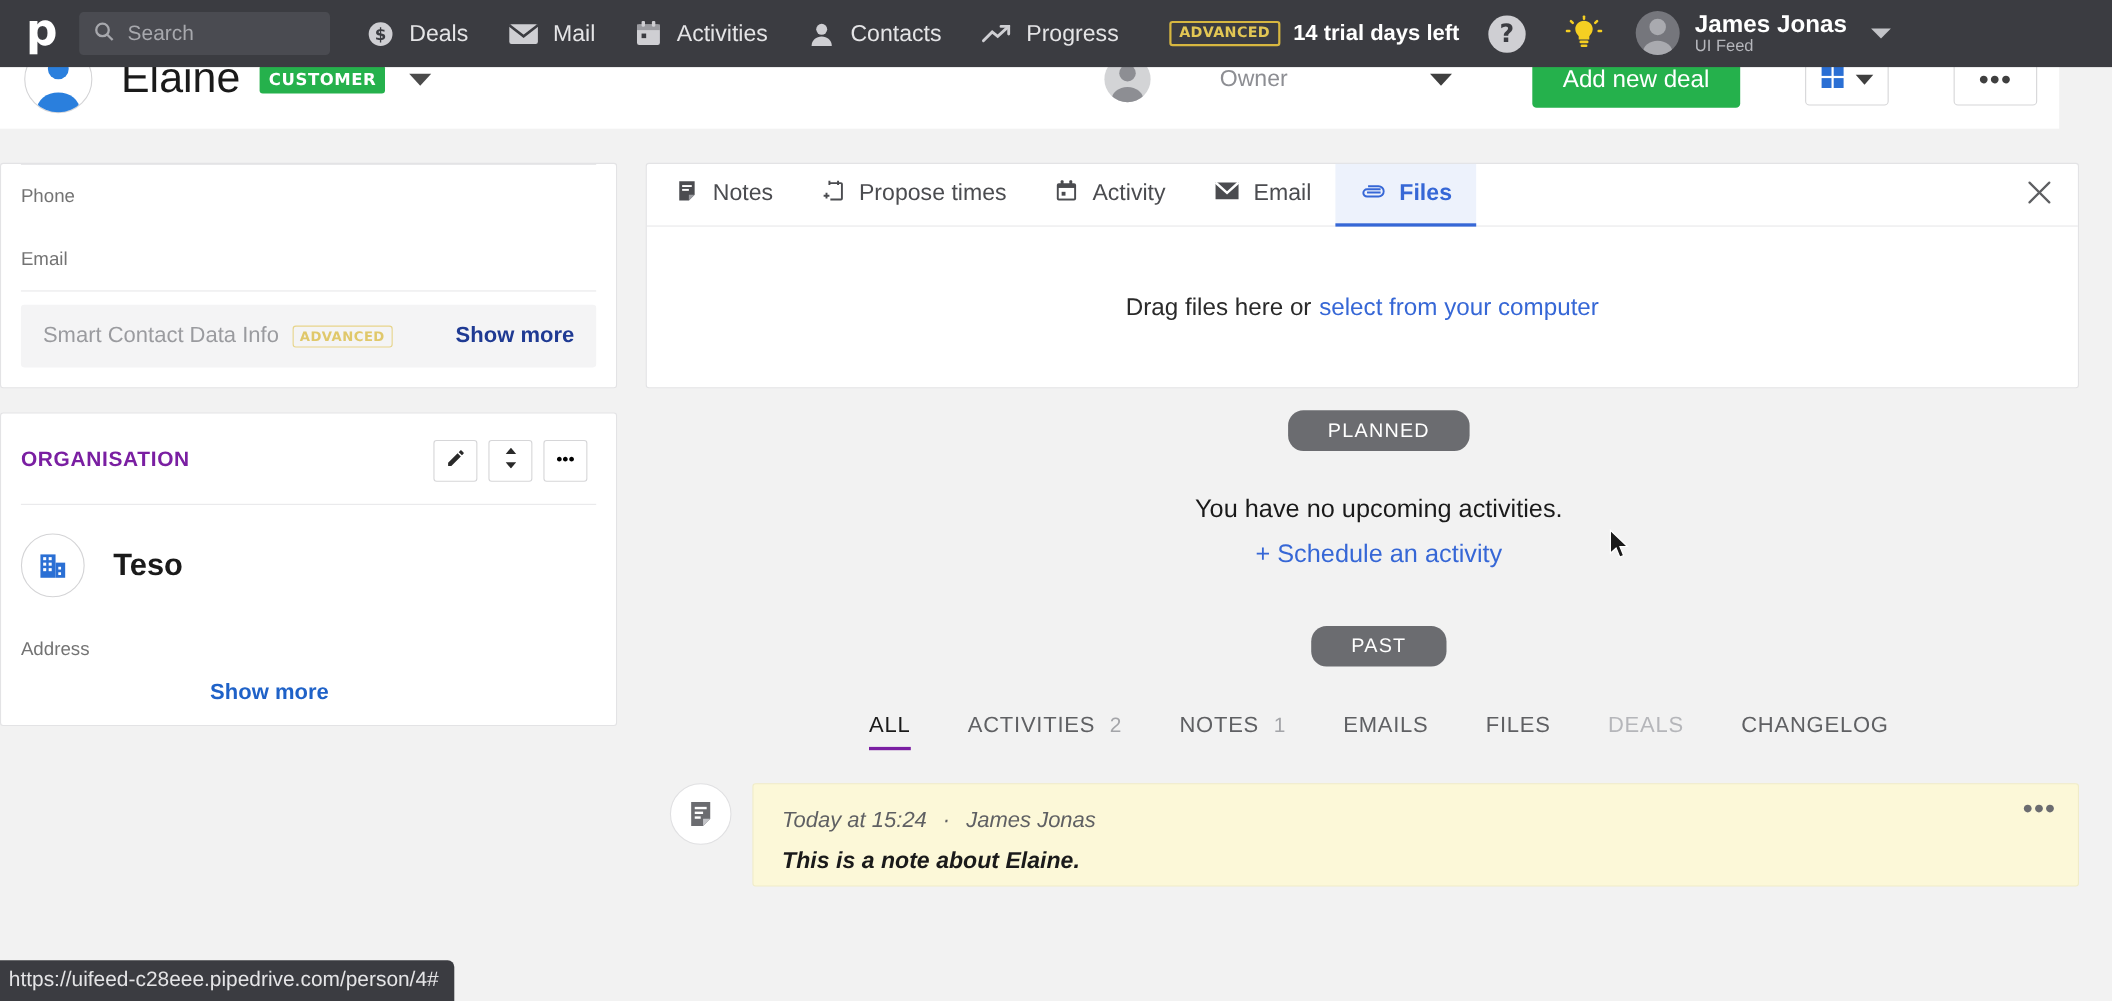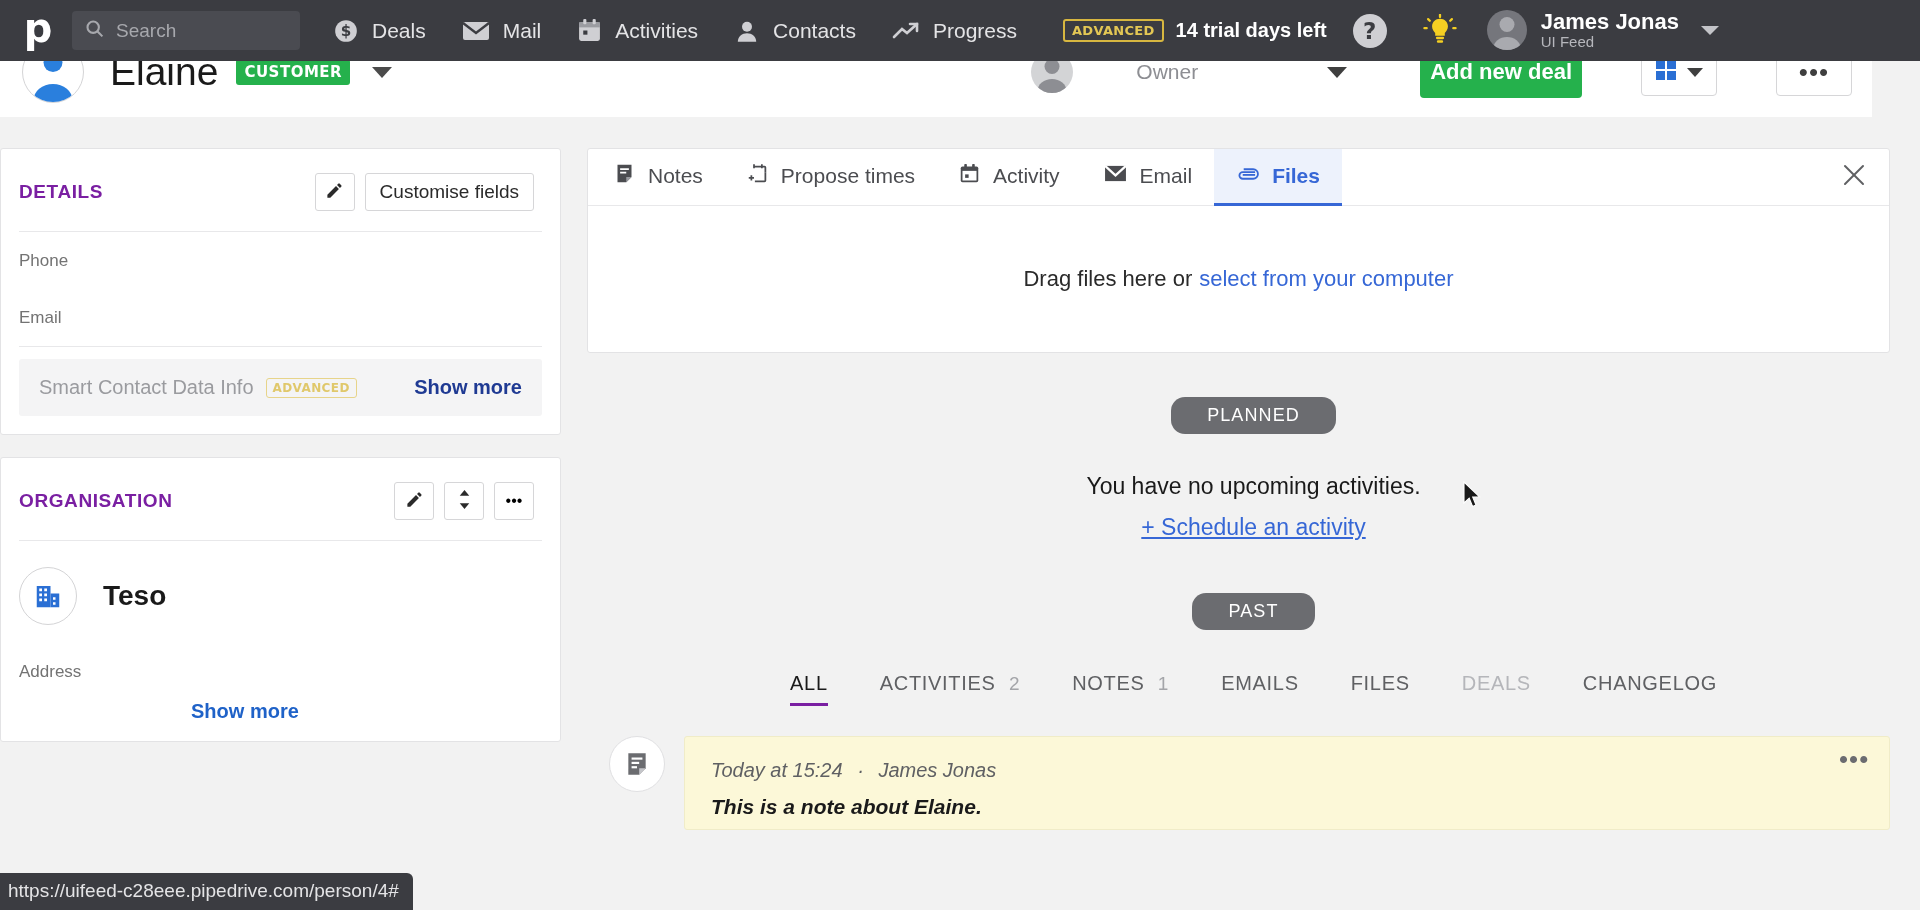--- a/index.html
+++ b/index.html
@@ -136,22 +136,22 @@
     background: #8d8e93; transform: translateX(-50%);
   }
   .owner-lbl { color: #8d8e93; font-size: 21px; margin-left: 16px; }
   .owner-caret {
     width: 0; height: 0;
     border-left: 10px solid transparent; border-right: 10px solid transparent;
     border-top: 11px solid #3f3f3f; margin-left: 82px; cursor: pointer;
   }
   .btn-add-deal {
     background: #25b14c; color: #fff;
-    font-size: 22px; font-weight: 700;
-    padding: 13px 10px; border: none; border-radius: 4px;
+    font-size: 22px; font-weight: 400;
+    padding: 13px 28px; border: none; border-radius: 4px;
     margin-left: 26px; cursor: pointer; white-space: nowrap;
   }
   .btn-sq {
     height: 48px; min-width: 76px;
     background: #fff; border: 1px solid #d6d6d8; border-radius: 4px;
     display: flex; align-items: center; justify-content: center;
     margin-left: 12px; cursor: pointer; gap: 10px;
   }
   .btn-sq .dots { font-size: 26px; color: #3f3f3f; line-height: 12px; letter-spacing: 1px; }
   .mini-caret {
@@ -247,33 +247,33 @@
     margin-left: auto; display: flex; align-items: center;
     padding: 0 24px; cursor: pointer;
   }
   .drop-zone {
     height: 146px;
     display: flex; align-items: center; justify-content: center;
     font-size: 22px; color: #2a2a2a;
   }
   .drop-zone .lnk { color: #3667d6; cursor: pointer; margin-left: 7px; }
 
-  .sect-pill-wrap { display: flex; justify-content: center; margin-top: 44px; }
+  .sect-pill-wrap { display: flex; justify-content: center; margin-top: 20px; }
   .sect-pill {
     background: #6b6c70; color: #fff;
     font-size: 18px; letter-spacing: 1.1px;
     padding: 8px 36px; border-radius: 14px;
   }
   .empty-msg {
     text-align: center; font-size: 23px; color: #1a1a1a;
     margin-top: 39px;
   }
   .empty-link {
     text-align: center; font-size: 23px; color: #3667d6;
-    margin-top: 14px; cursor: pointer; text-decoration: underline;
+    margin-top: 14px; cursor: pointer;
   }
 
   .filter-tabs {
     display: flex; justify-content: center; align-items: flex-end;
     gap: 52px; margin-top: 42px;
   }
   .ftab {
     color: #5f6063; font-size: 20px; letter-spacing: .7px;
     padding-bottom: 8px; border-bottom: 3px solid transparent;
     cursor: pointer; white-space: nowrap;
@@ -437,33 +437,20 @@
     </div>
     <div class="btn-sq">
       <span class="dots">•••</span>
     </div>
   </div>
 </div>
 
 <div class="sidebar">
 
   <div class="card">
-    <div class="card-head">
-      <div class="card-title">DETAILS</div>
-      <div class="card-head-actions">
-        <div class="icon-btn">
-          <span>
-            <svg width="19" height="19" viewBox="0 0 24 24" fill="#2a2a2a">
-              <path d="M3 17.3V21h3.7L17.6 10.1l-3.7-3.7L3 17.3zM20.7 7c.4-.4.4-1 0-1.4l-2.3-2.3c-.4-.4-1-.4-1.4 0l-1.8 1.8 3.7 3.7L20.7 7z"></path>
-              </svg>
-          </span>
-        </div>
-        <div class="btn-outline">Customise fields</div>
-      </div>
-    </div>
     <div class="divider"></div>
     <div class="field-row">
       <div class="field-label">Phone</div>
     </div>
     <div class="field-row">
       <div class="field-label">Email</div>
     </div>
     <div class="divider"></div>
     <div class="smart-box">
       <span class="smart-lbl">Smart Contact Data Info</span>

